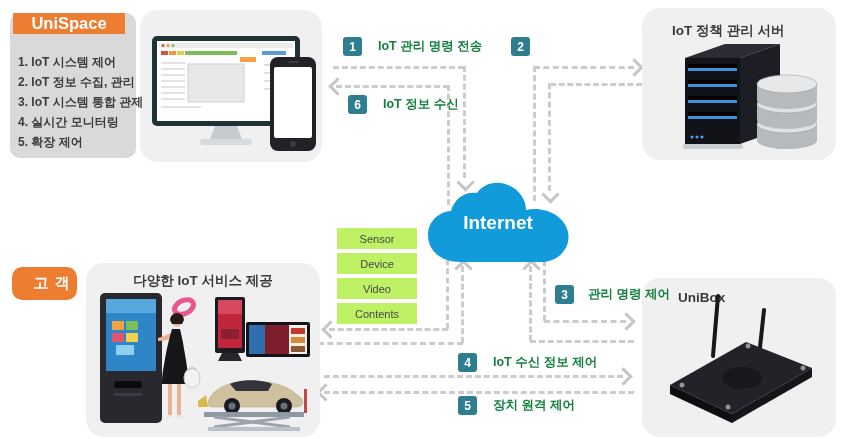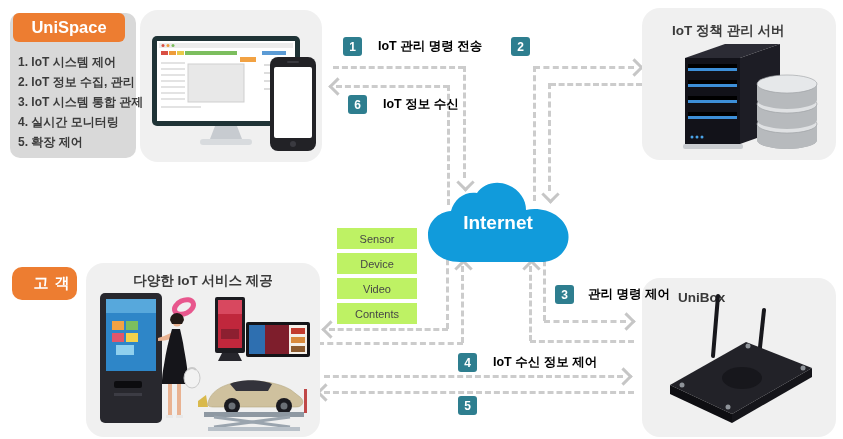--- a/index.html
+++ b/index.html
@@ -15,24 +15,24 @@
   .hline{position:absolute;height:0;border-top:3px dashed #cccccc;z-index:1;}
   .vline{position:absolute;width:0;border-left:3px dashed #cccccc;z-index:1;}
   .arr{position:absolute;width:10px;height:10px;border-left:3px solid #c6c6c6;border-bottom:3px solid #c6c6c6;z-index:1;}
   .arr-left{transform:rotate(45deg);}
   .arr-right{transform:rotate(-135deg);}
   .arr-down{transform:rotate(-45deg);}
   .arr-up{transform:rotate(135deg);}
   
   .badge{position:absolute;width:19px;height:19px;background:#2e7e8f;border-radius:3px;color:#fff;
          font-size:12px;font-weight:bold;display:flex;align-items:center;justify-content:center;z-index:4;}
-  .flow-label{position:absolute;font-size:12.5px;font-weight:bold;color:#000000;line-height:19px;white-space:nowrap;z-index:4;padding-left:7px;}
+  .flow-label{position:absolute;font-size:12.5px;font-weight:bold;color:#15803d;line-height:19px;white-space:nowrap;z-index:4;padding-left:7px;}
   
   .unispace-body{position:absolute;left:10px;top:13px;width:126px;height:145px;background:#d9d9d9;border-radius:10px;z-index:2;}
-  .unispace-header{position:absolute;left:13px;top:13px;width:112px;height:29px;background:#ed7d31;border-radius:6px;
+  .unispace-header{position:absolute;left:13px;top:13px;width:112px;height:21px;background:#ed7d31;border-radius:1px;
                    color:#fff;font-size:16.5px;font-weight:bold;display:flex;align-items:center;justify-content:center;z-index:3;}
   .unispace-list{position:absolute;left:18px;top:52px;z-index:3;}
   .unispace-list div{font-size:12px;font-weight:bold;color:#3b3b3b;line-height:20px;white-space:nowrap;}
   
   .cloud-wrap{position:absolute;left:424px;top:182px;width:148px;height:84px;z-index:3;}
   .cloud-label{position:absolute;left:0;top:30px;width:148px;text-align:center;color:#fff;font-size:19px;font-weight:bold;z-index:4;}
   
   .dtype{position:absolute;left:337px;width:80px;height:21px;background:#bef264;color:#474747;
          font-size:11px;display:flex;align-items:center;justify-content:center;z-index:2;}
   
@@ -267,14 +267,15 @@
   <div class="badge" style="left:348px;top:95px;">6</div>
   <div class="flow-label" style="left:376px;top:95px;">IoT 정보 수신</div>
 
   <div class="badge" style="left:555px;top:285px;">3</div>
   <div class="flow-label" style="left:581px;top:285px;">관리 명령 제어</div>
 
   <div class="badge" style="left:458px;top:353px;">4</div>
   <div class="flow-label" style="left:486px;top:353px;">IoT 수신 정보 제어</div>
 
   <div class="badge" style="left:458px;top:396px;">5</div>
+  <div class="flow-label" style="left:486px;top:396px;">장치 원격 제어</div>
 
 </div>
 
 </body></html>

